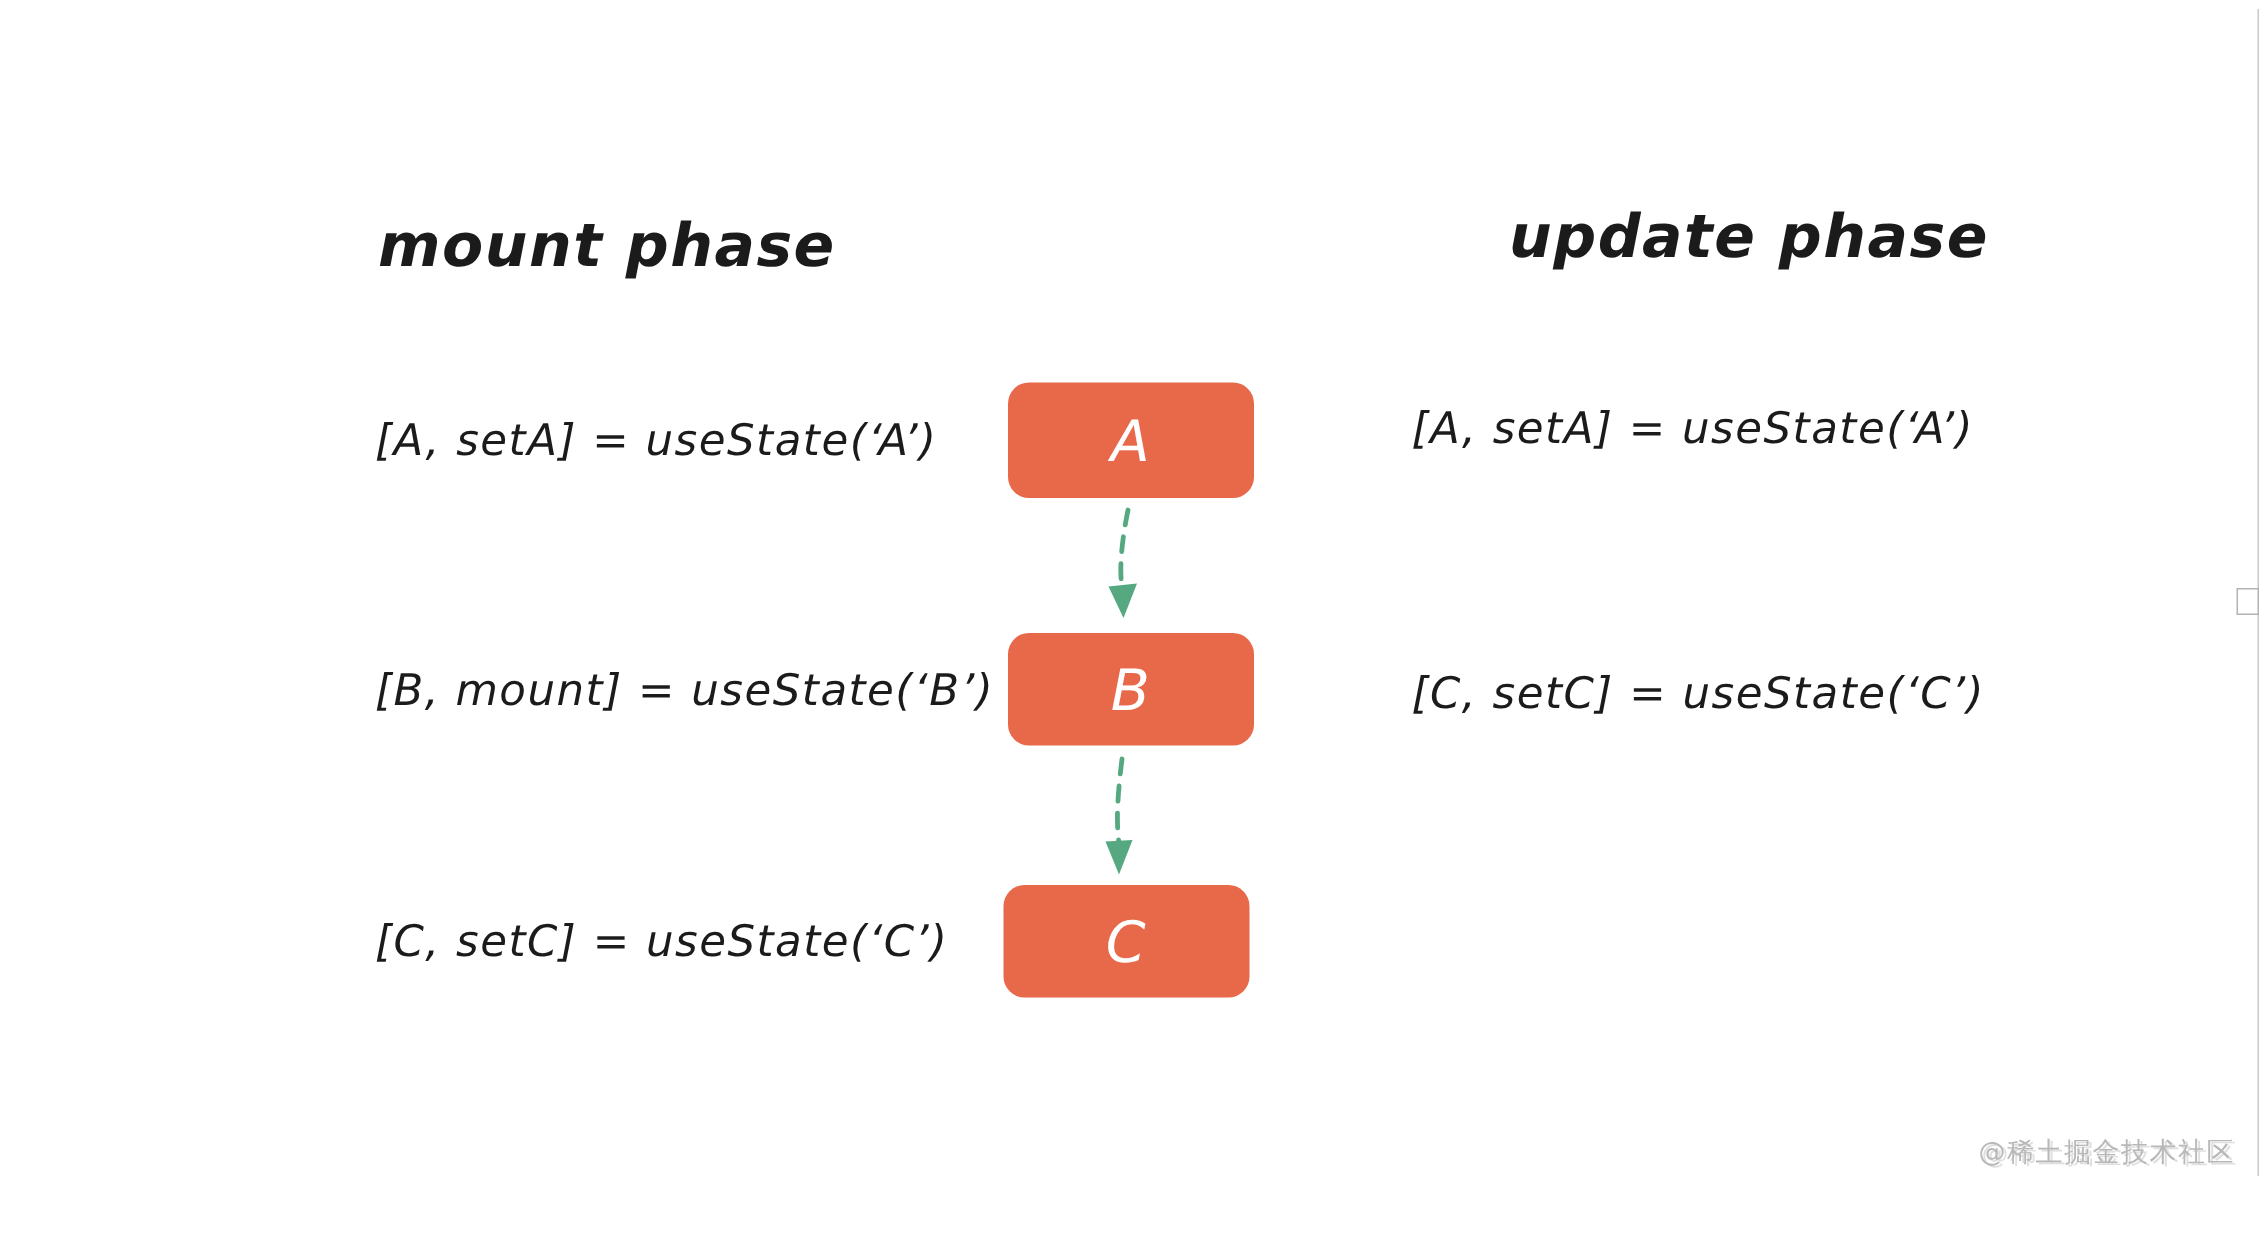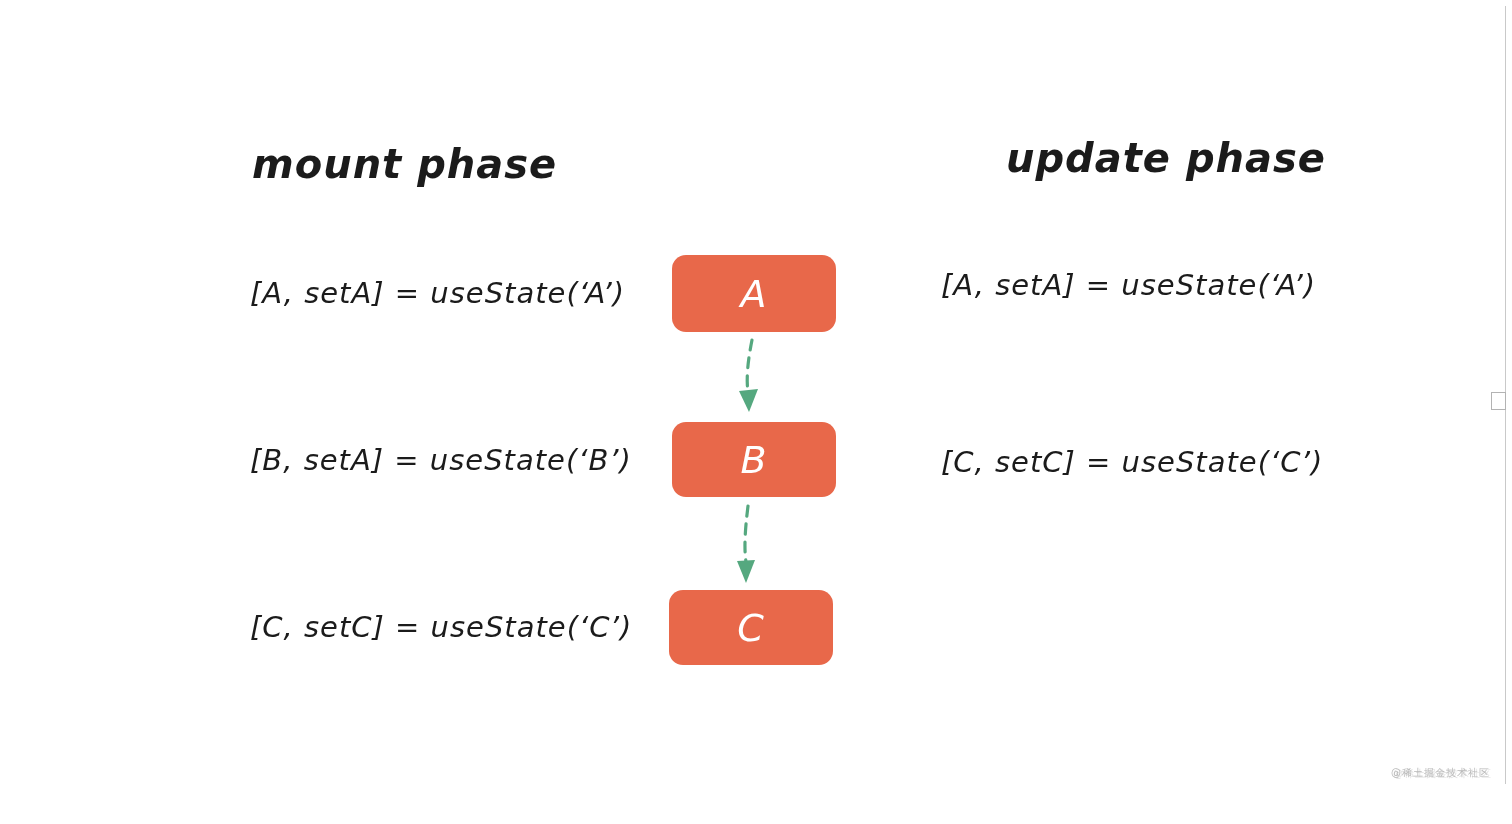--- a/index.html
+++ b/index.html
@@ -65,21 +65,21 @@
     fill: none;
     stroke-linecap: round;
   }
   .arrow polygon {
     fill: var(--arrow, #55a87f);
   }
   .watermark {
     position: absolute;
     right: 22px;
     bottom: 16px;
-    font-size: 10px;
+    font-size: 18px;
     color: var(--watermark, #b8b8b8);
     text-shadow: 2px 1px 0 rgba(185,185,185,0.45);
     letter-spacing: 1px;
     white-space: nowrap;
   }
   .scroll-track {
     position: absolute;
     left: 1505px;
     top: 6px;
     width: 1px;
@@ -99,21 +99,21 @@
 </style>
 </head>
 <body>
 
 <div class="canvas">
 
   <div class="phase-title hand" style="left:252px; top:138px;">mount phase</div>
   <div class="phase-title hand" style="left:1006px; top:132px;font-style:italic;">update phase</div>
 
   <div class="hook-line hand" style="left:250px; top:271px;">[A, setA] = useState(‘A’)</div>
-  <div class="hook-line hand" style="left:250px; top:438px;">[B, setA] = useState(‘B’)</div>
+  <div class="hook-line hand" style="left:250px; top:438px;">[B, mount] = useState(‘B’)</div>
   <div class="hook-line hand" style="left:250px; top:605px;">[C, setC] = useState(‘C’)</div>
 
   <div class="hook-line hand" style="left:941px; top:263px;">[A, setA] = useState(‘A’)</div>
   <div class="hook-line hand" style="left:941px; top:440px;">[C, setC] = useState(‘C’)</div>
 
   <div class="node" style="left:672px; top:255px;">
     <span class="node-letter hand">A</span>
   </div>
   <div class="node" style="left:672px; top:422px; height:75px;">
     <span class="node-letter hand">B</span>

